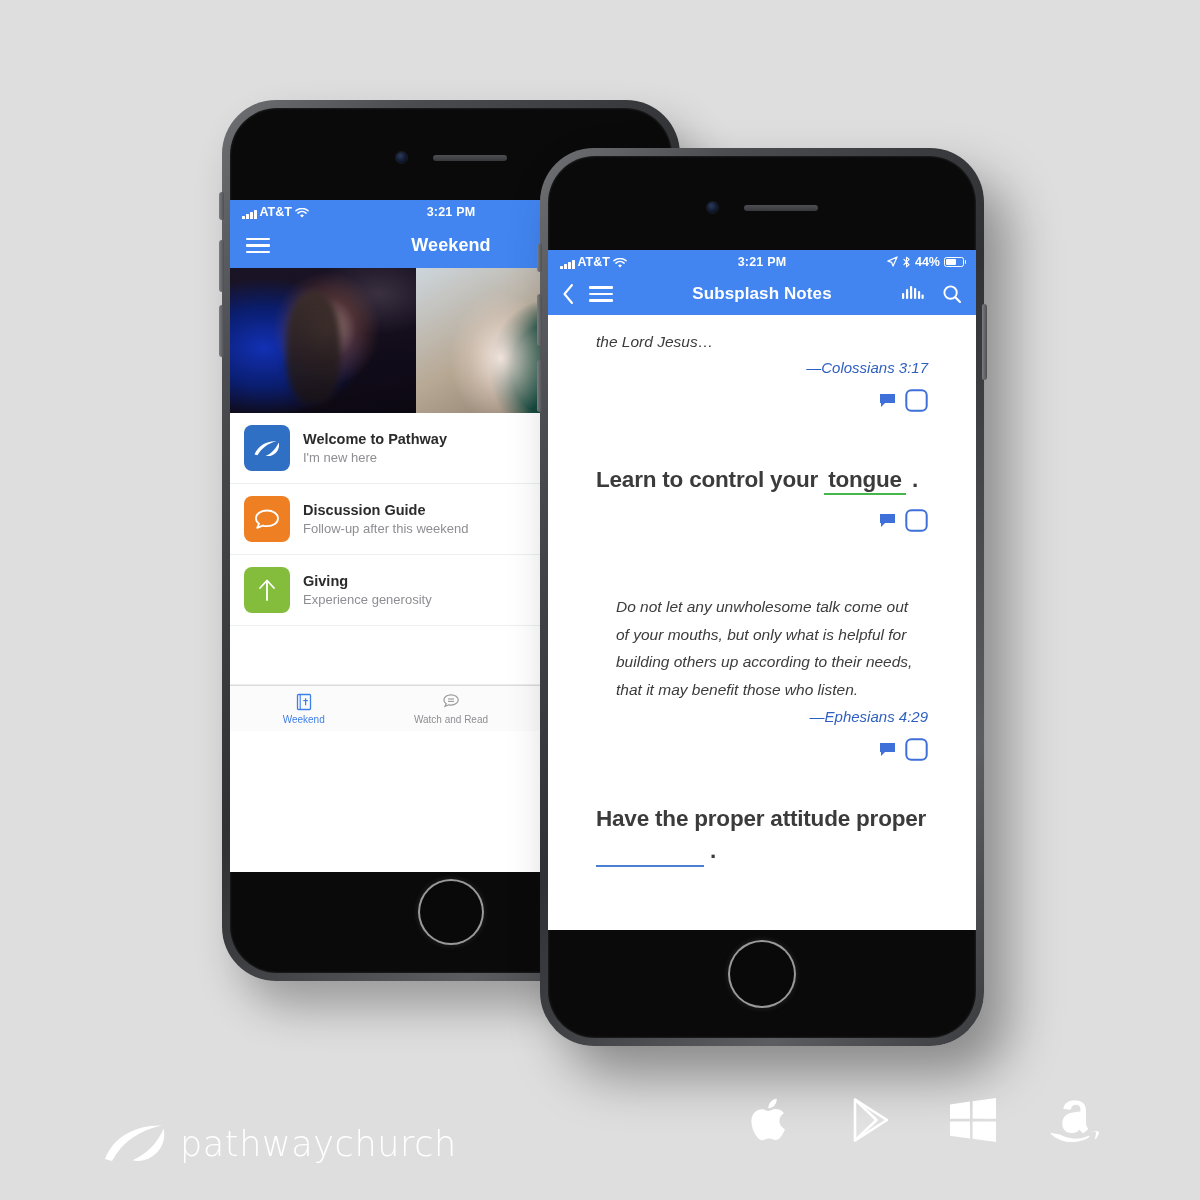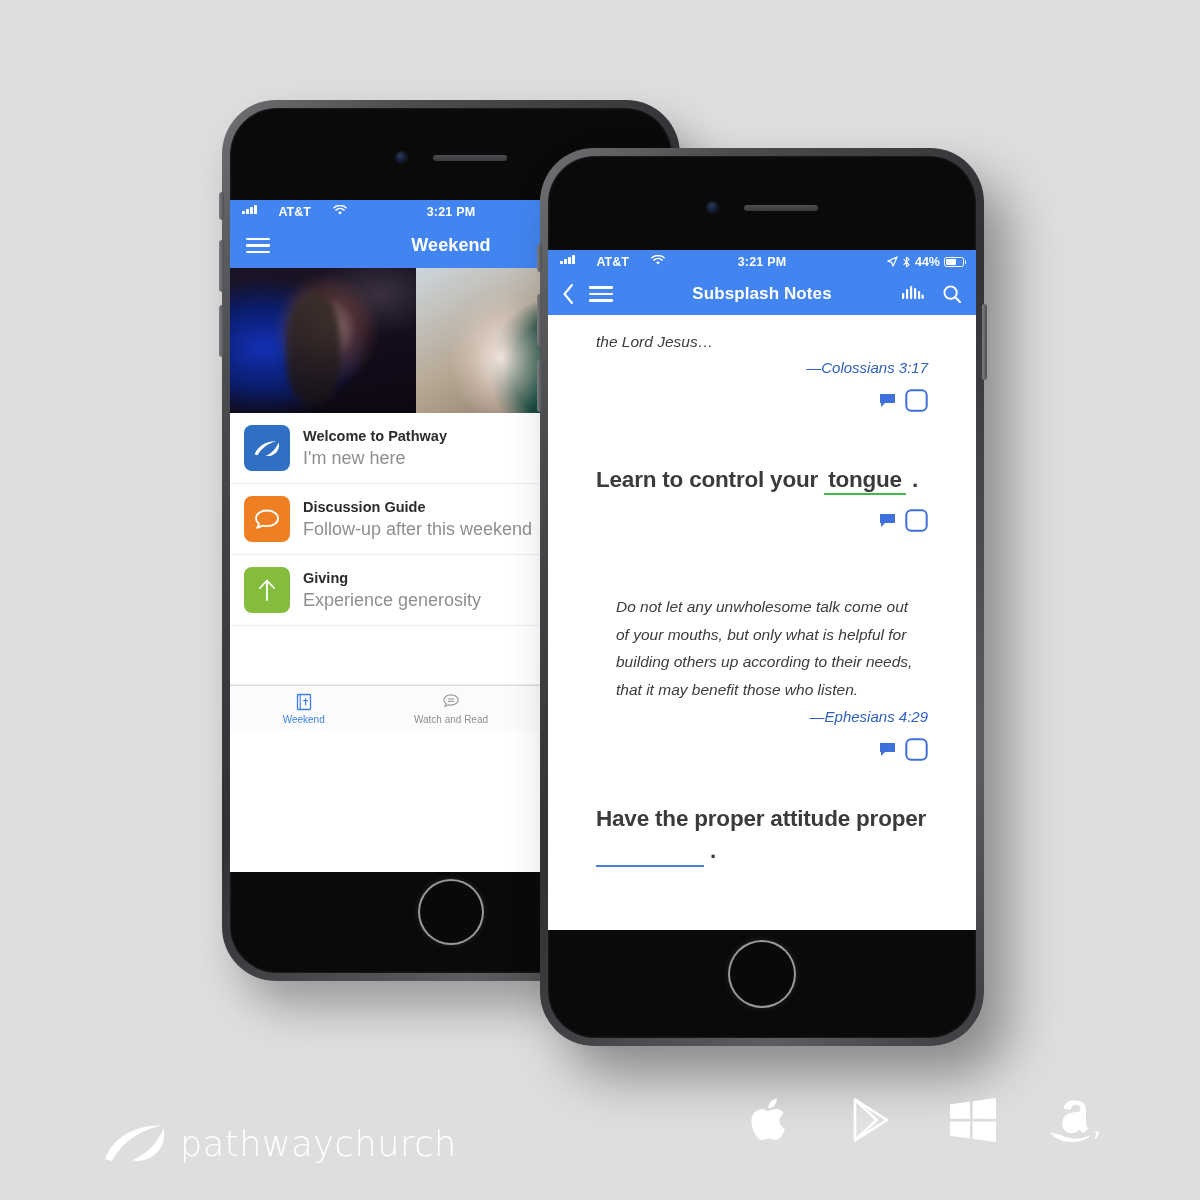--- a/index.html
+++ b/index.html
@@ -40,21 +40,21 @@
     background:linear-gradient(180deg,#4d4f52,#37393c);}
   
   .home-btn{position:absolute;left:50%;transform:translateX(-50%);
     border-radius:50%;background:#090909;
     box-shadow:0 0 0 2px rgba(190,190,190,.78), 0 0 6px 2px rgba(120,120,120,.25);}
 
   
   .screen{position:absolute;left:0;right:0;background:#fff;overflow:hidden;}
   .statusbar{height:23px;display:flex;align-items:center;color:#fff;
     font-size:12.5px;font-weight:bold;padding:0 12px;position:relative;}
-  .sb-left{display:flex;align-items:flex-start;gap:22px;}
+  .sb-left{display:flex;align-items:flex-end;gap:3px;}
   .sb-center{position:absolute;left:0;right:0;text-align:center;
     font-size:12.5px;font-weight:bold;letter-spacing:.2px;}
   .sb-right{margin-left:auto;display:flex;align-items:center;gap:4px;position:relative;z-index:2;}
   .bars{display:flex;align-items:flex-end;gap:1.5px;height:9px;}
   .bars i{width:2.5px;background:#fff;border-radius:.5px;display:block;}
   .bars i:nth-child(1){height:3px}.bars i:nth-child(2){height:5px}
   .bars i:nth-child(3){height:7px}.bars i:nth-child(4){height:9px}
   .battery{width:20px;height:10px;border:1.3px solid #fff;border-radius:2.5px;
     position:relative;padding:1px;box-sizing:border-box;}
   .battery::after{content:"";position:absolute;right:-3.4px;top:2.6px;
@@ -93,21 +93,21 @@
     background:linear-gradient(180deg,#e7edf2,#c6d0d7);filter:blur(2px);border-radius:3px;}
 
   .list{background:#fff;}
   .row{display:flex;align-items:center;gap:13px;padding:12px 14px;
     border-bottom:1px solid #eceff1;background:#fff;}
   .row.selected{background:#ededed;}
   .tile{width:46px;height:46px;border-radius:8px;flex:0 0 46px;
     display:flex;align-items:center;justify-content:center;}
   .row-txt{min-width:0;}
   .row-title{font-size:14.5px;color:#2b2b2b;font-weight:bold;line-height:1.25;}
-  .row-sub{font-size:18px;color:#8e8e93;margin-top:2px;line-height:1.25;
+  .row-sub{font-size:13px;color:#8e8e93;margin-top:2px;line-height:1.25;
     white-space:nowrap;overflow:hidden;}
   .filler{height:58px;background:#fff;border-bottom:1px solid #ececec;}
 
   .tabbar{display:flex;background:#fbfbfb;border-top:1px solid #dcdcdc;height:45px;}
   .tab{flex:1;display:flex;flex-direction:column;align-items:center;justify-content:center;gap:2px;}
   .tab-label{font-size:10px;color:#8e8e93;}
   .tab.active .tab-label{color:#3d7fe8;}
 
   .scrollbar{position:absolute;right:1.5px;width:2.5px;border-radius:2px;
     background:rgba(120,120,120,.42);}

